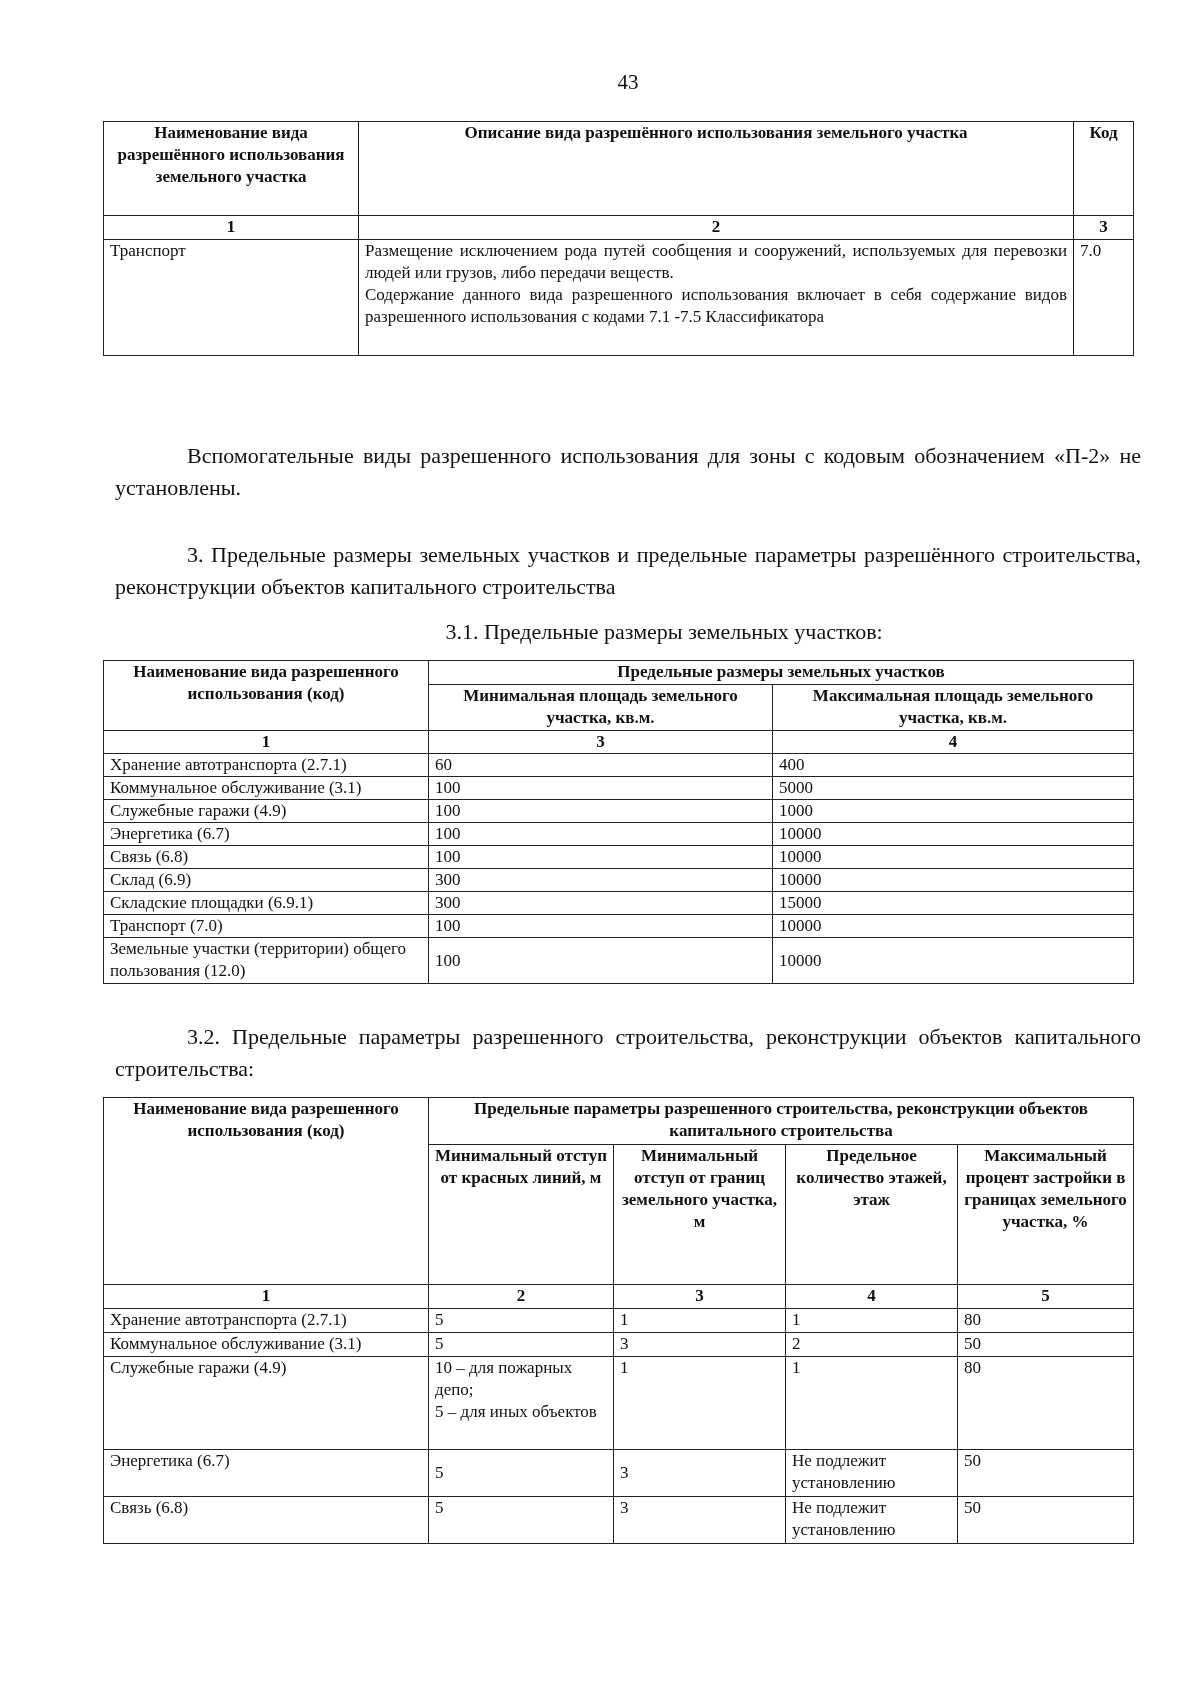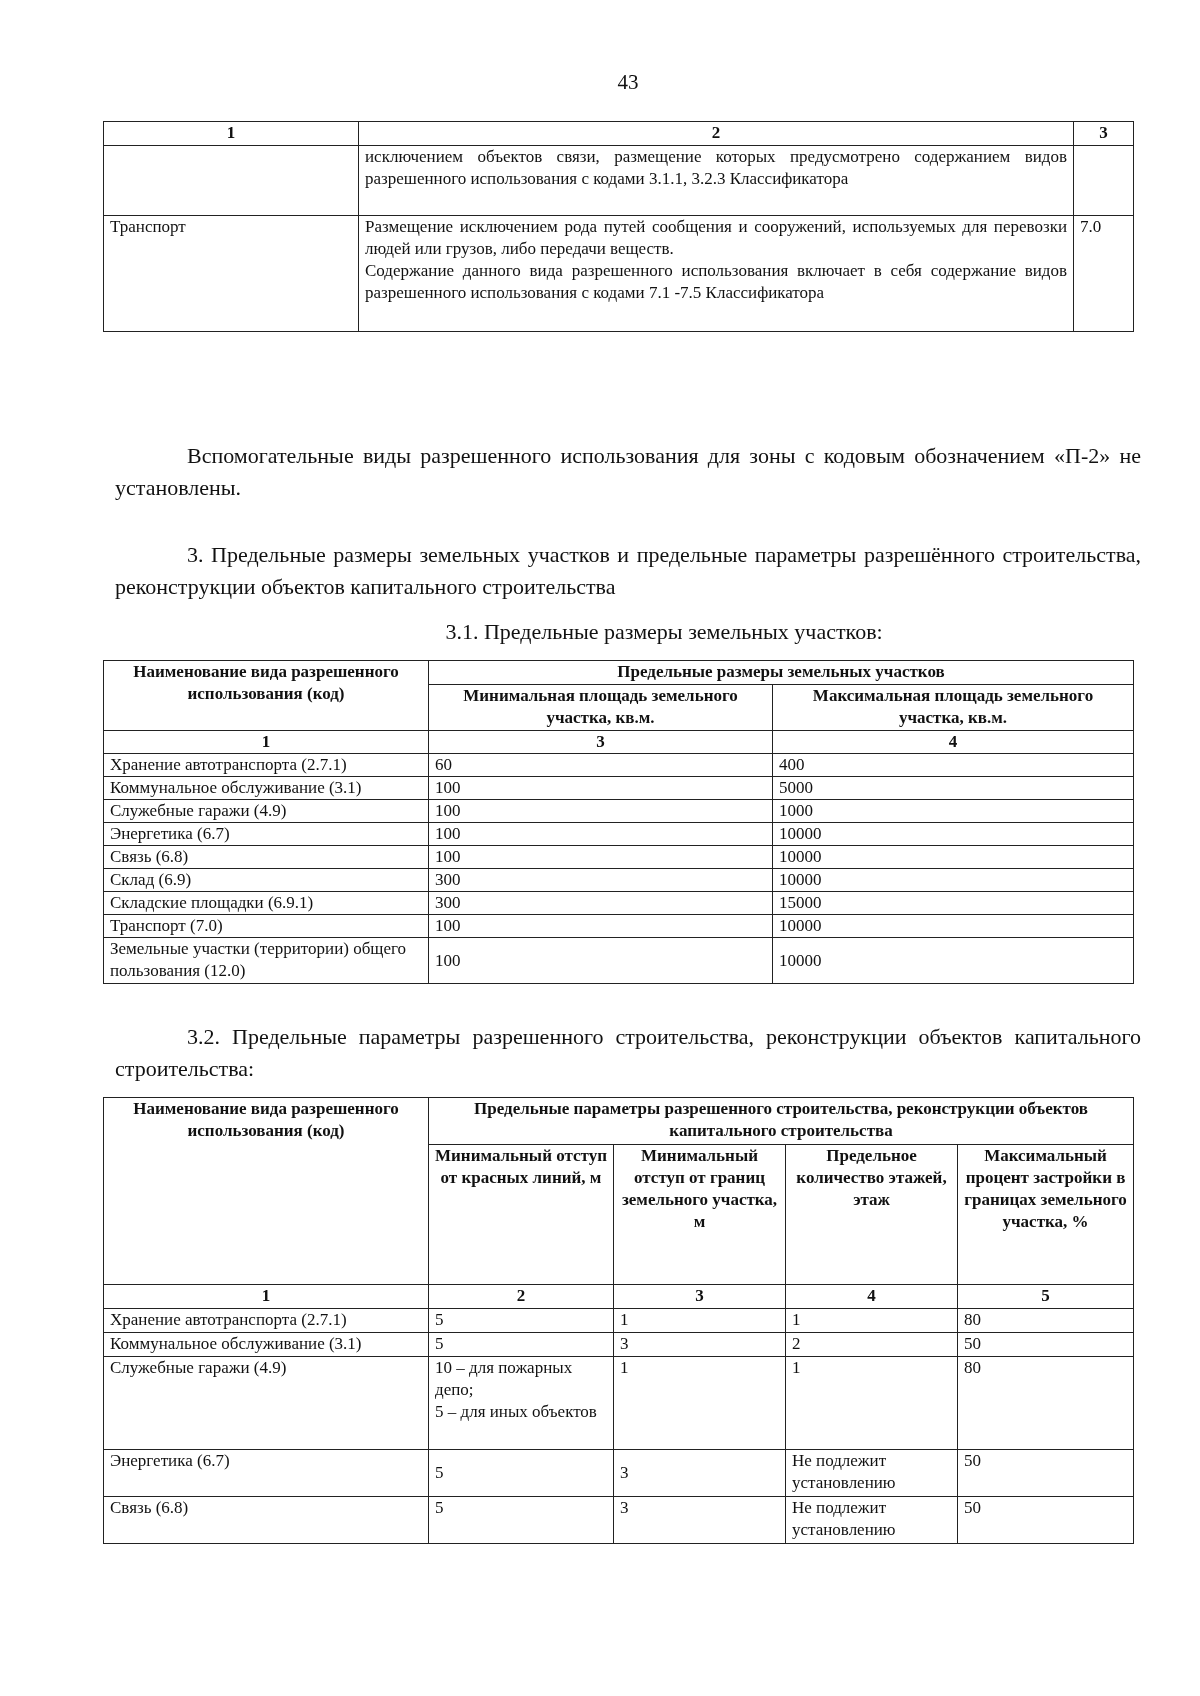--- a/index.html
+++ b/index.html
@@ -34,29 +34,29 @@
 
 <div class="page-number">43</div>
 
 <table class="doc" style="left:103px; top:121px; width:1030px;">
   <colgroup>
       <col style="width:255px">
       <col style="width:715px">
       <col style="width:60px">
     </colgroup>
   <tbody>
+      <tr style="height:94px;">
+    <th>Наименование вида разрешённого использования земельного участка</th>
+    <th>Описание вида разрешённого использования земельного участка</th>
+    <th>Код</th>
+  </tr>
   <tr style="height:24px;">
     <th class="num">1</th>
     <th class="num">2</th>
     <th class="num">3</th>
-  </tr>
-  <tr style="height:70px;">
-    <td></td>
-    <td class="just">исключением объектов связи, размещение которых предусмотрено содержанием видов разрешенного использования с кодами 3.1.1, 3.2.3 Классификатора</td>
-    <td></td>
   </tr>
   <tr style="height:116px;margin-left:48px;">
     <td>Транспорт</td>
     <td class="just">
       <div>Размещение исключением рода путей сообщения и сооружений, используемых для перевозки людей или грузов, либо передачи веществ.</div>
       <div>Содержание данного вида разрешенного использования включает в себя содержание видов разрешенного использования с кодами 7.1 -7.5 Классификатора</div>
     </td>
     <td>7.0</td>
   </tr>
 </tbody>

